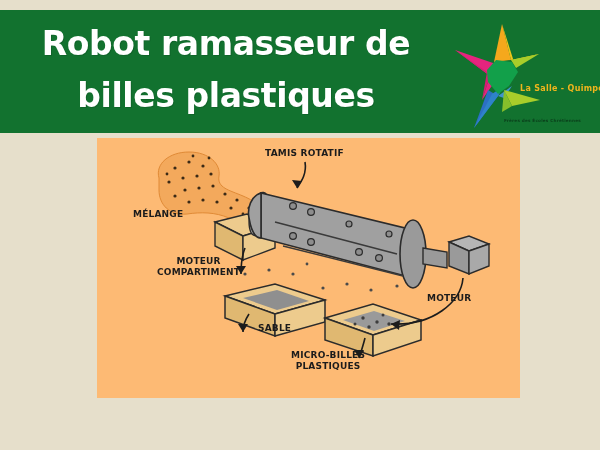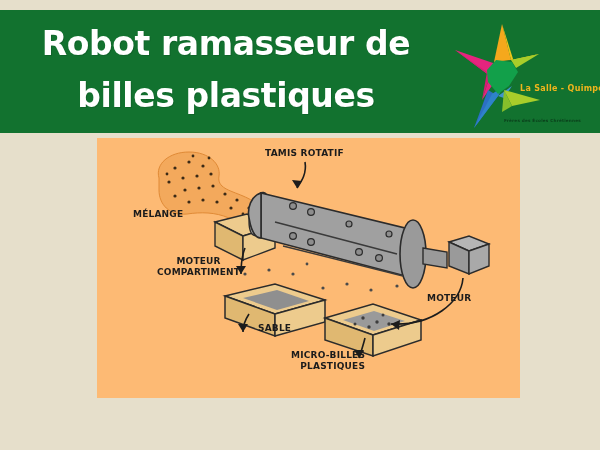--- a/index.html
+++ b/index.html
@@ -73,21 +73,21 @@
     font-size:9px;
     line-height:11px;
     letter-spacing:.2px;
     white-space:pre-line;
     text-align:center;
   }
   .lbl-tamis{left:168px;top:10px;}
   .lbl-melange{left:36px;top:64px;margin-top:7px;}
   .lbl-premier{left:60px;top:118px;}
   .lbl-sable{left:132px;top:185px;margin-left:29px;}
-  .lbl-micro{left:194px;top:212px;text-align:right;}
+  .lbl-micro{left:194px;top:212px;}
   .lbl-moteur{left:330px;top:155px;}
 </style>
 </head>
 <body>
 
 <div id="slide">
 
   <div class="banner">
 
     <div class="banner-title">Robot ramasseur de

